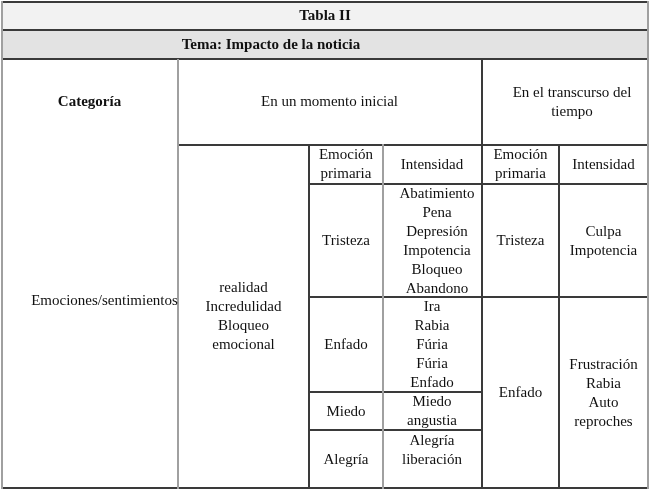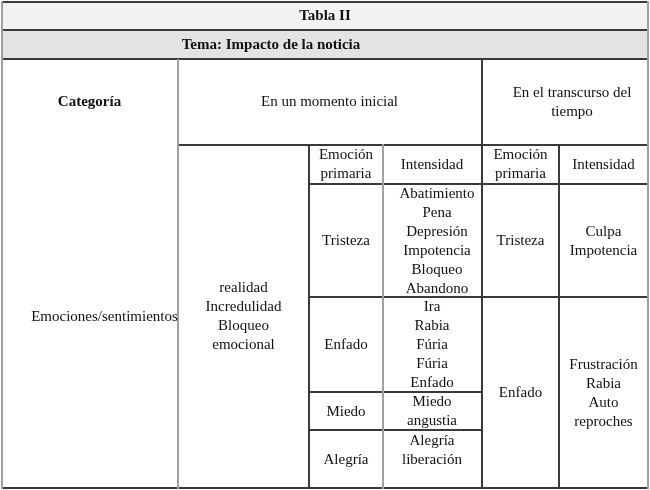--- a/index.html
+++ b/index.html
@@ -58,21 +58,21 @@
 </div>
 <div class="cell" style="left:383px;top:144px;width:98px;height:40px;">Intensidad</div>
 <div class="cell" style="left:482px;top:144px;width:77px;height:40px;">
   <div class="stack">
     <span>Emoción</span>
     <span>primaria</span>
   </div>
 </div>
 <div class="cell" style="left:559px;top:144px;width:89px;height:40px;">Intensidad</div>
 
-<div class="cell" style="left:1px;top:144px;width:177px;height:344px;padding-left:30px;">Emociones/sentimientos</div>
+<div class="cell" style="left:1px;top:128px;width:177px;height:344px;padding-left:30px;">Emociones/sentimientos</div>
 <div class="cell" style="left:178px;top:144px;width:131px;height:344px;">
   <div class="stack">
     <span>realidad</span>
     <span>Incredulidad</span>
     <span>Bloqueo</span>
     <span>emocional</span>
   </div>
 </div>
 
 <div class="cell" style="left:309px;top:184px;width:74px;height:113px;">Tristeza</div>

